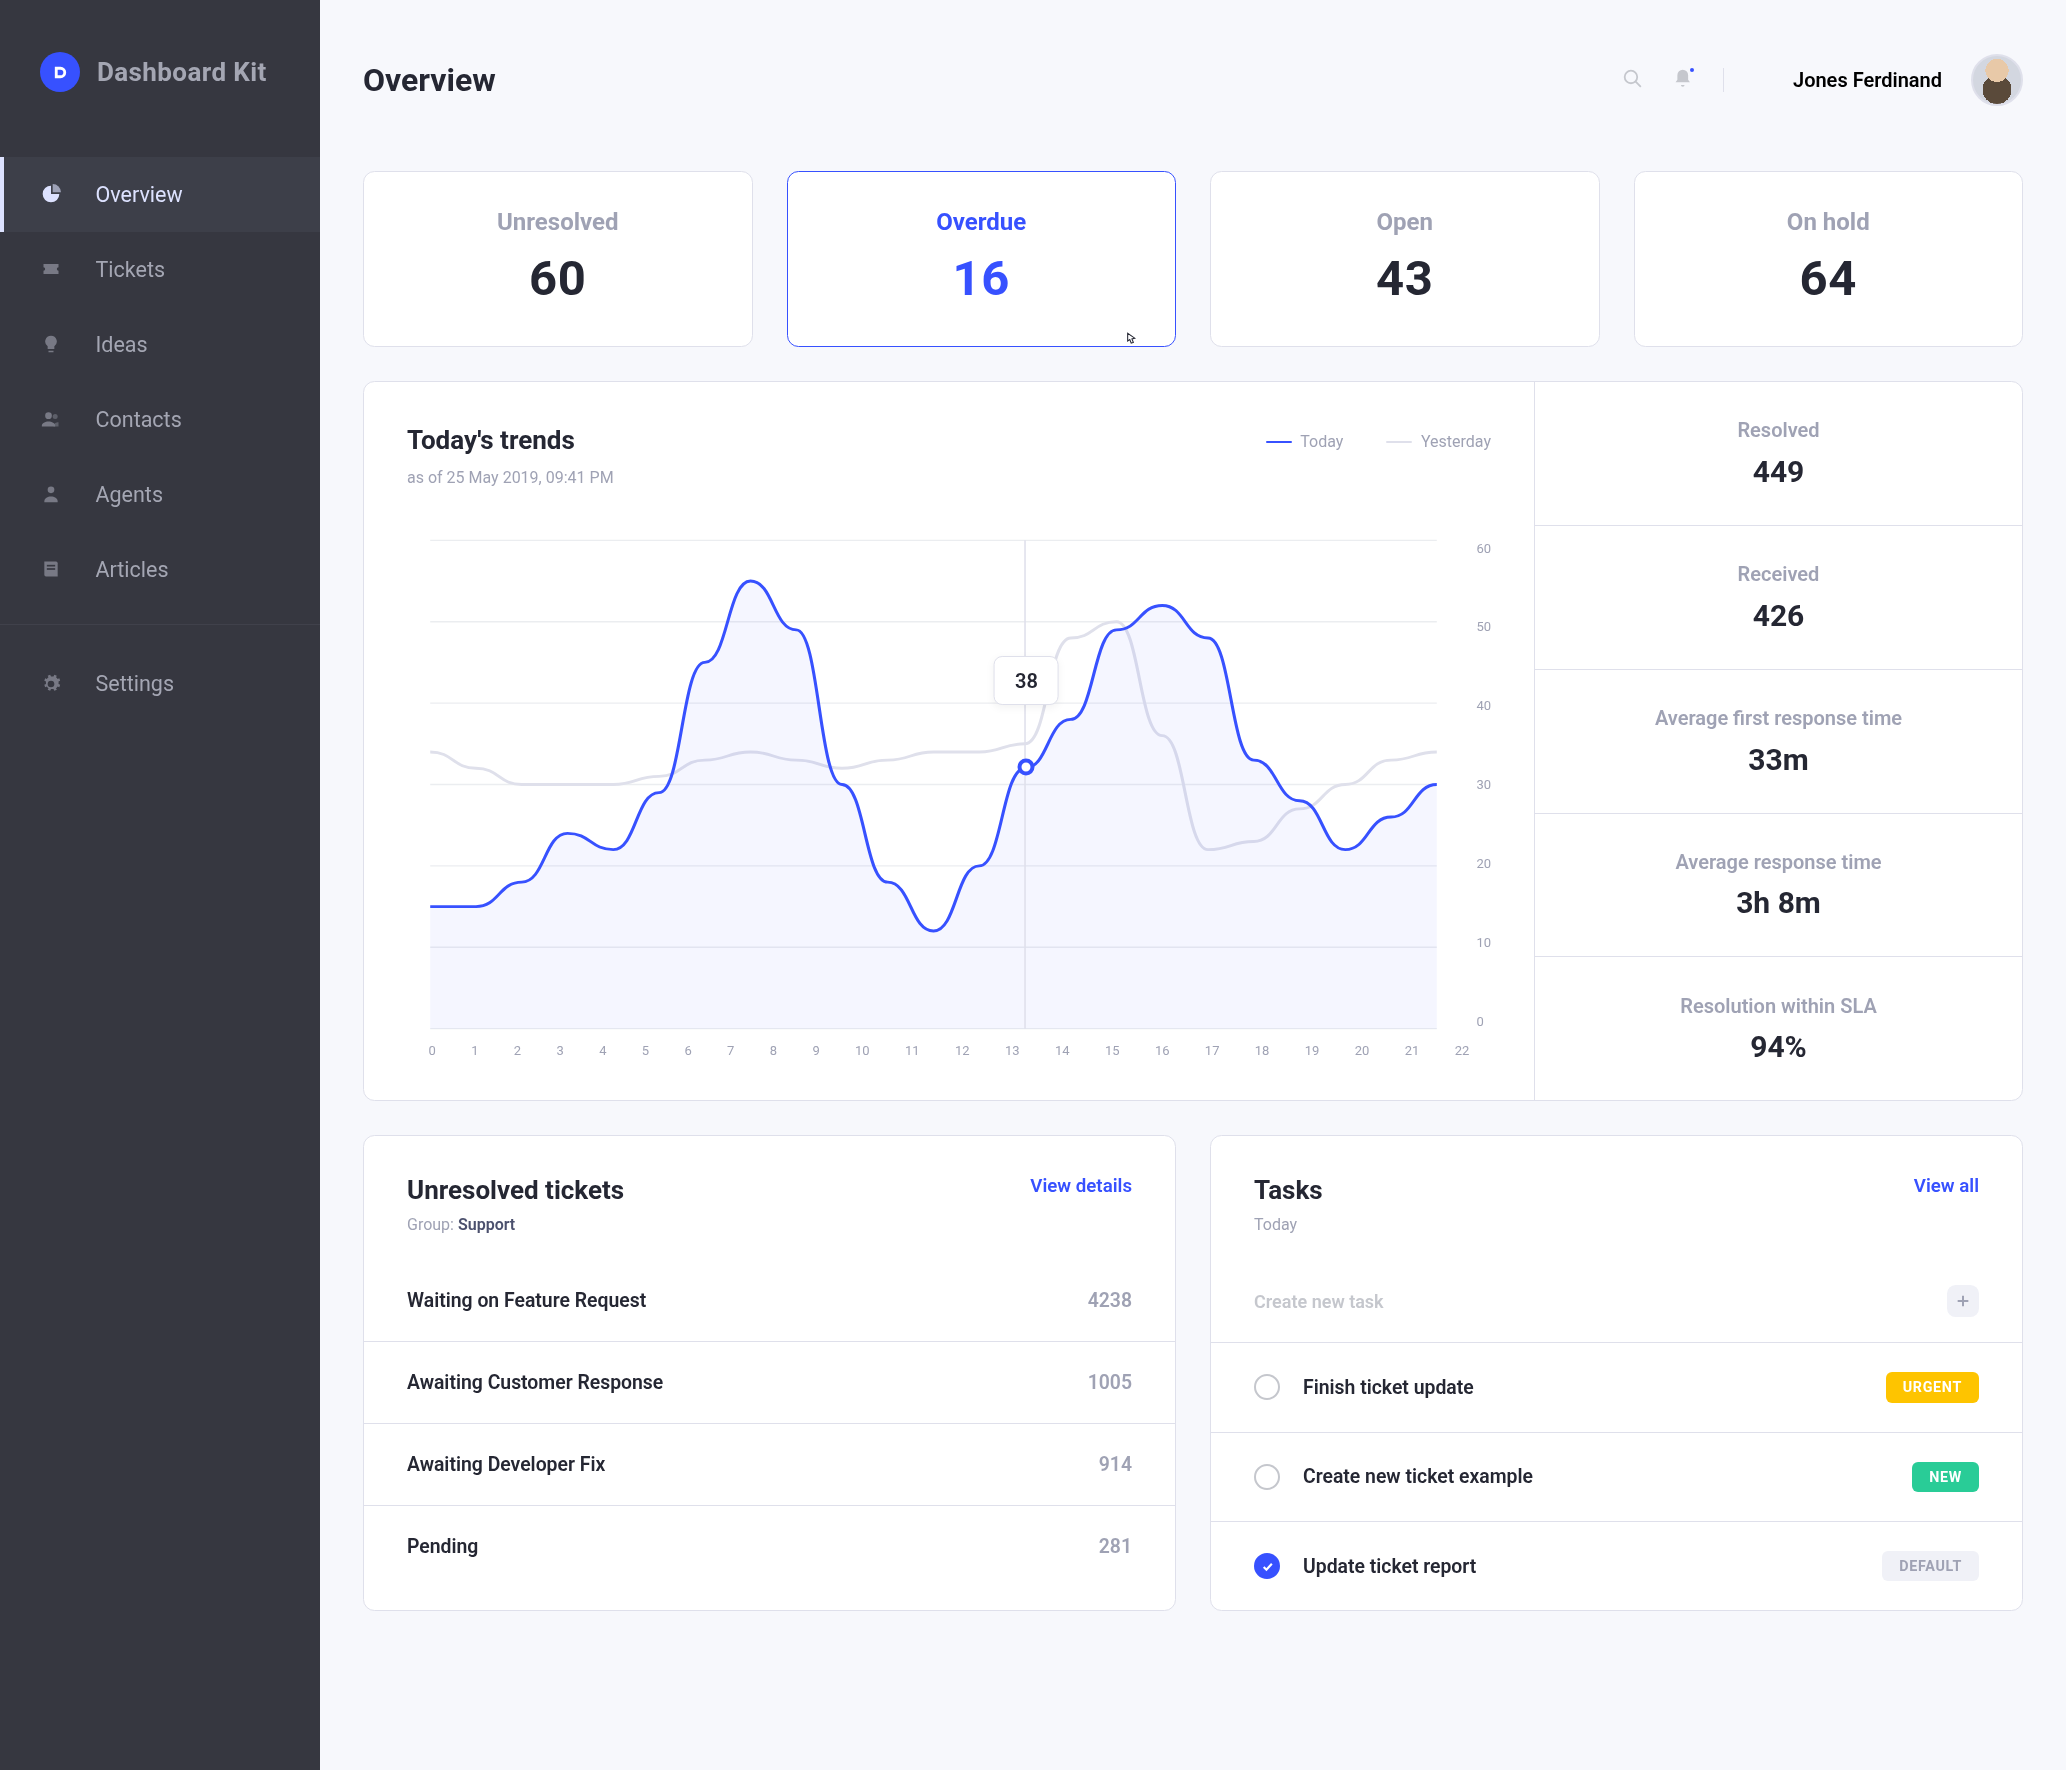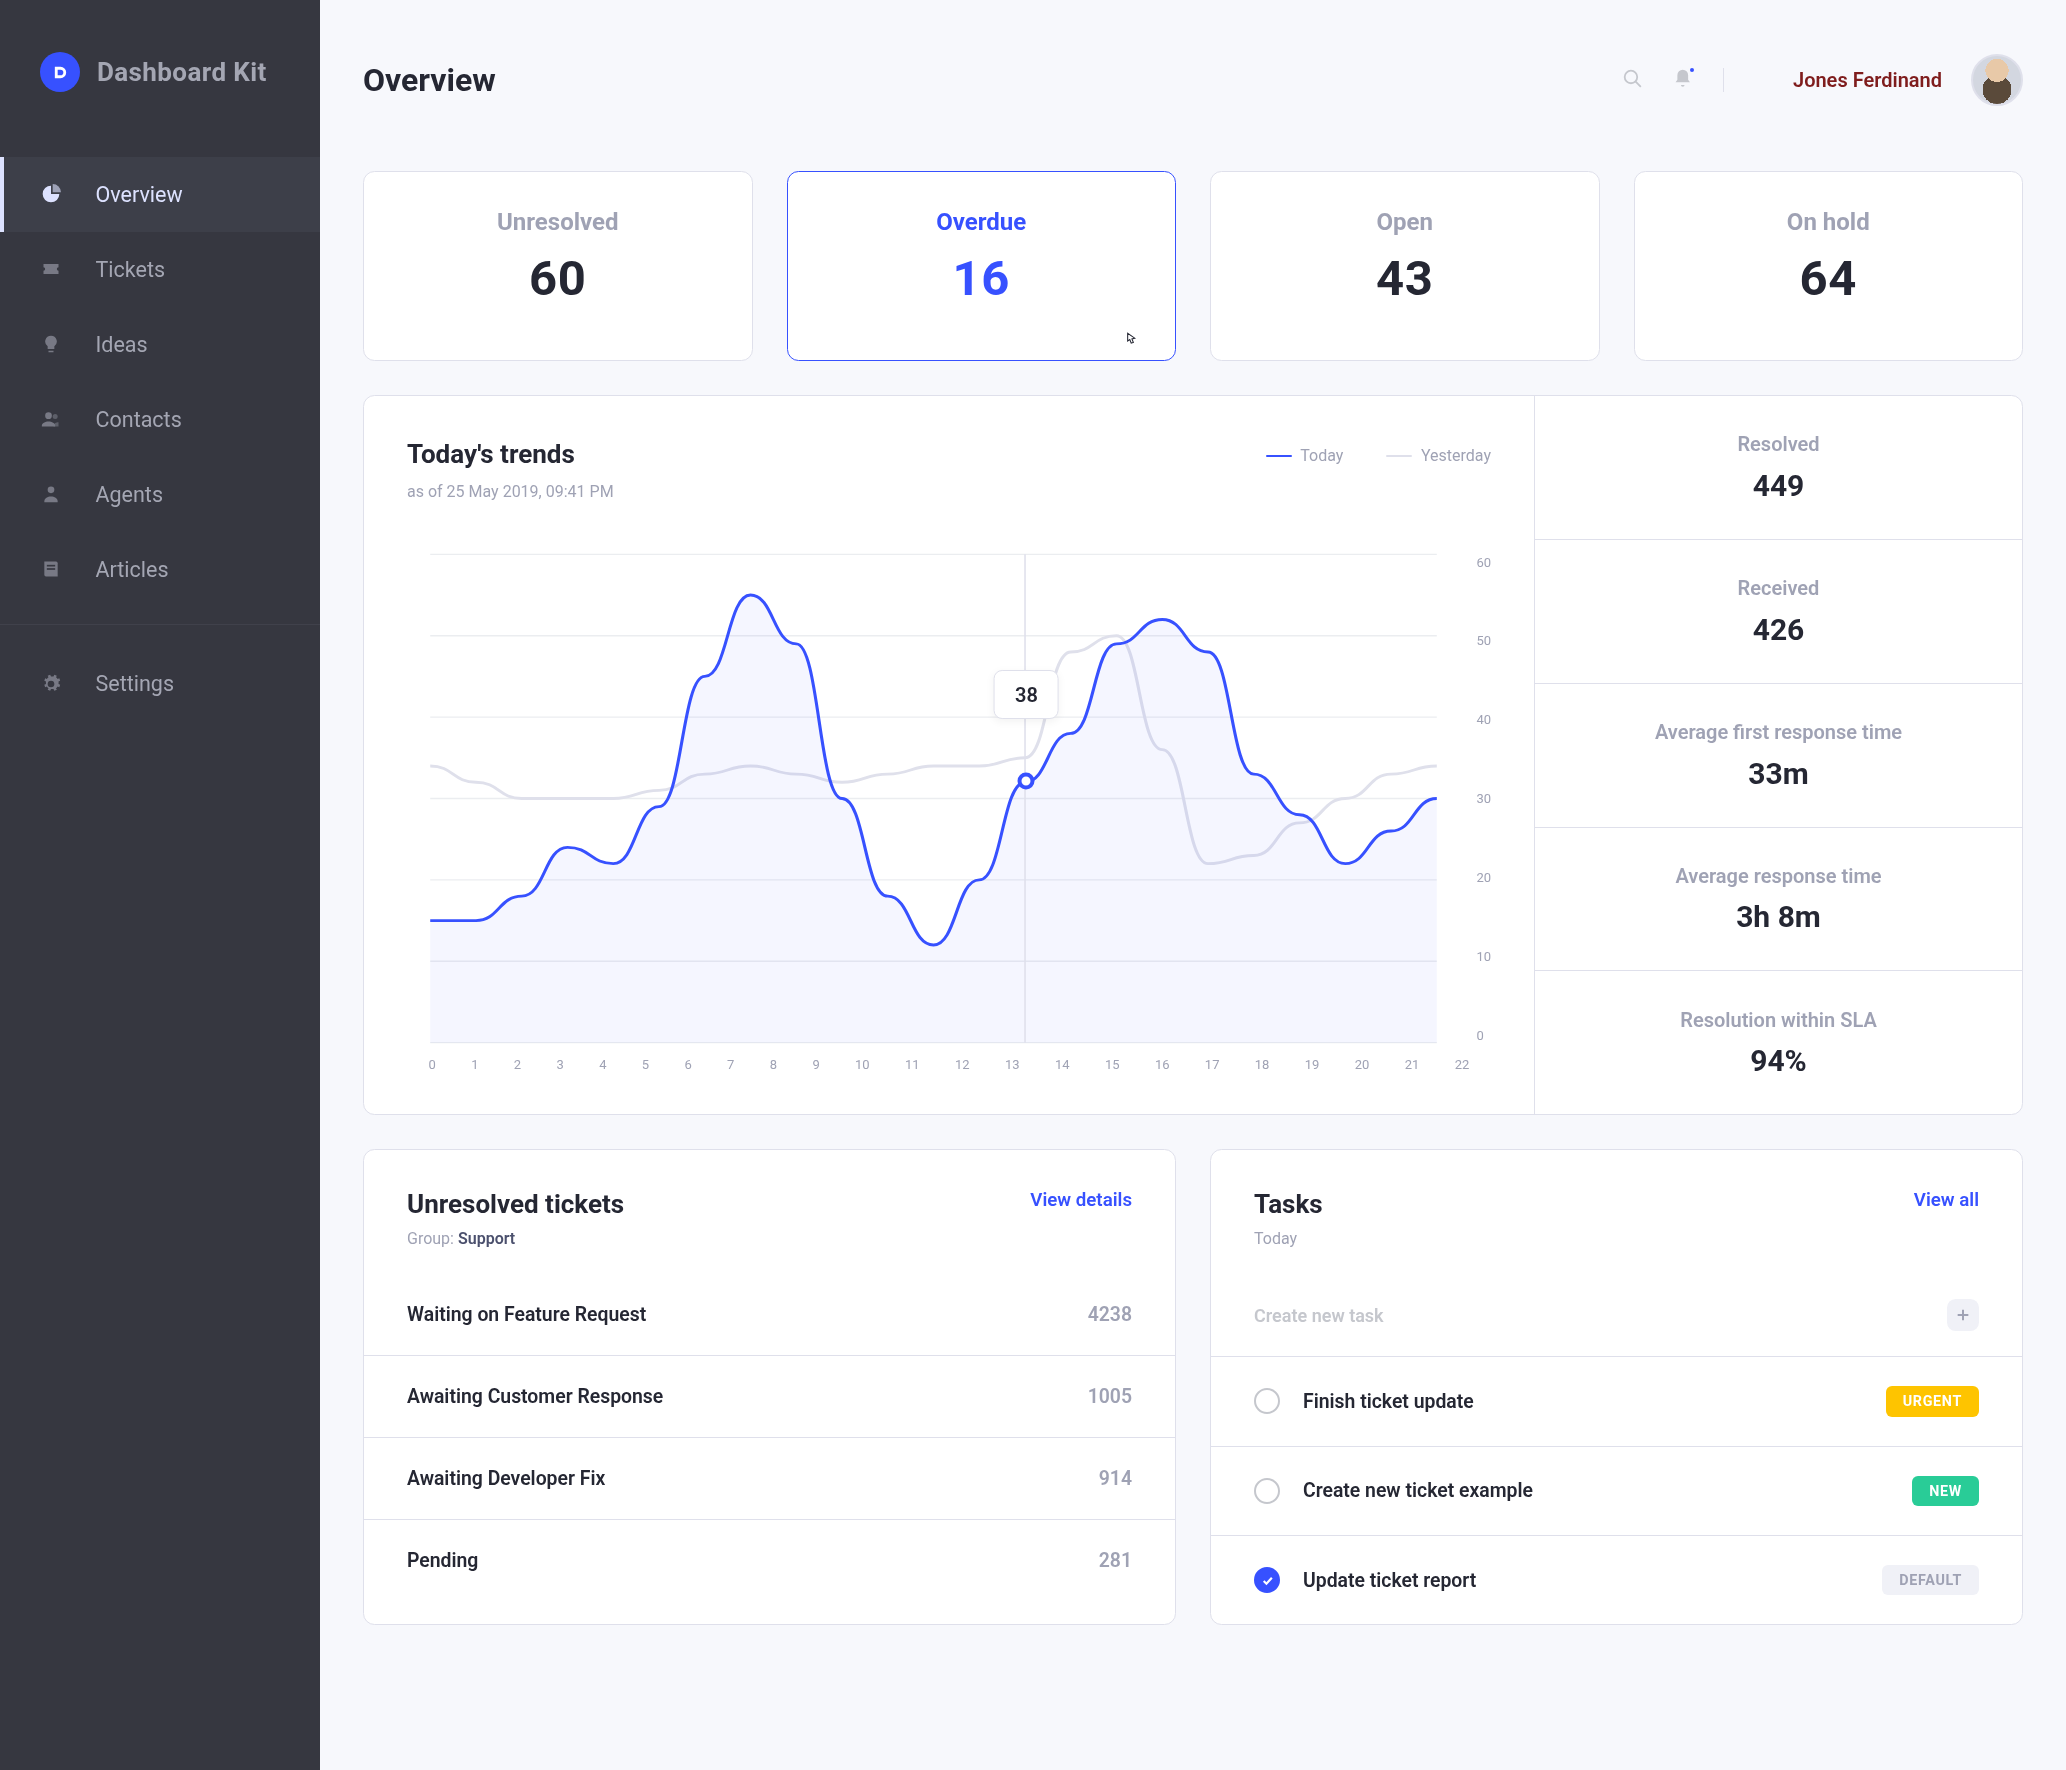--- a/index.html
+++ b/index.html
@@ -16,25 +16,25 @@
 .nav-item.active .nav-icon { opacity:1; }
 .nav-divider { height:1.4px; background:#40414B; margin:17px 0; }
 
 .main { flex:1; padding:54px 43px; }
 .topbar { display:flex; align-items:center; justify-content:space-between; margin-bottom:65px; }
 .page-title { font-size:32px; font-weight:700; color:#252733; }
 .topbar-right { display:flex; align-items:center; gap:29px; }
 .topbar-icons { display:flex; align-items:center; gap:29px; padding-right:29px; border-right:1.4px solid #DFE0EB; }
 .top-icon { color:#C5C7CD; cursor:pointer; position:relative; }
 .notif-dot { position:absolute; top:-2.2px; right:-2.2px; width:8.6px; height:8.6px; background:#3751FF; border:2.2px solid #F7F8FC; border-radius:50%; }
-.username { font-size:20px; font-weight:600; color:#7f1d1d;margin-left:40px; }
+.username { font-size:20px; font-weight:600; color:#000000;margin-left:40px; }
 .avatar { width:52px; height:52px; border-radius:50%; border:2.2px solid #DFE0EB; background: radial-gradient(circle at 50% 30%, #e8c9a8 0%, #e8c9a8 28%, transparent 28%), radial-gradient(circle at 50% 70%, #5a4a3a 0%, #5a4a3a 35%, transparent 35%), #d3d7e0; }
 
 .stat-cards { display:grid; grid-template-columns:repeat(4,1fr); gap:34px; margin-bottom:34px; }
-.stat-card { background:#fff; border:1.4px solid #DFE0EB; border-radius:11.5px; padding:36px 0 53px; text-align:center; cursor:pointer; }
+.stat-card { background:#fff; border:1.4px solid #DFE0EB; border-radius:11.5px; padding:36px 0 39px; text-align:center; cursor:pointer; }
 .stat-card.active { border-color:#3751FF; }
 .stat-label { font-size:24px; font-weight:700; color:#9FA2B4; margin-bottom:14.3px; }
 .stat-value { font-size:49px; font-weight:700; color:#252733; letter-spacing:0.7px; }
 .stat-card.active .stat-label, .stat-card.active .stat-value { color:#3751FF; }
 
 .trends-card { background:#fff; border:1.4px solid #DFE0EB; border-radius:11.5px; display:flex; margin-bottom:34px; overflow:hidden; }
 .trends-left { flex:1; padding:43px 43px 29px 43px; }
 .trends-header { display:flex; justify-content:space-between; align-items:flex-start; margin-bottom:39px; }
 .trends-title { font-size:26px; font-weight:700; color:#252733; margin-bottom:13px; }
 .trends-sub { font-size:16px; color:#9FA2B4; }

